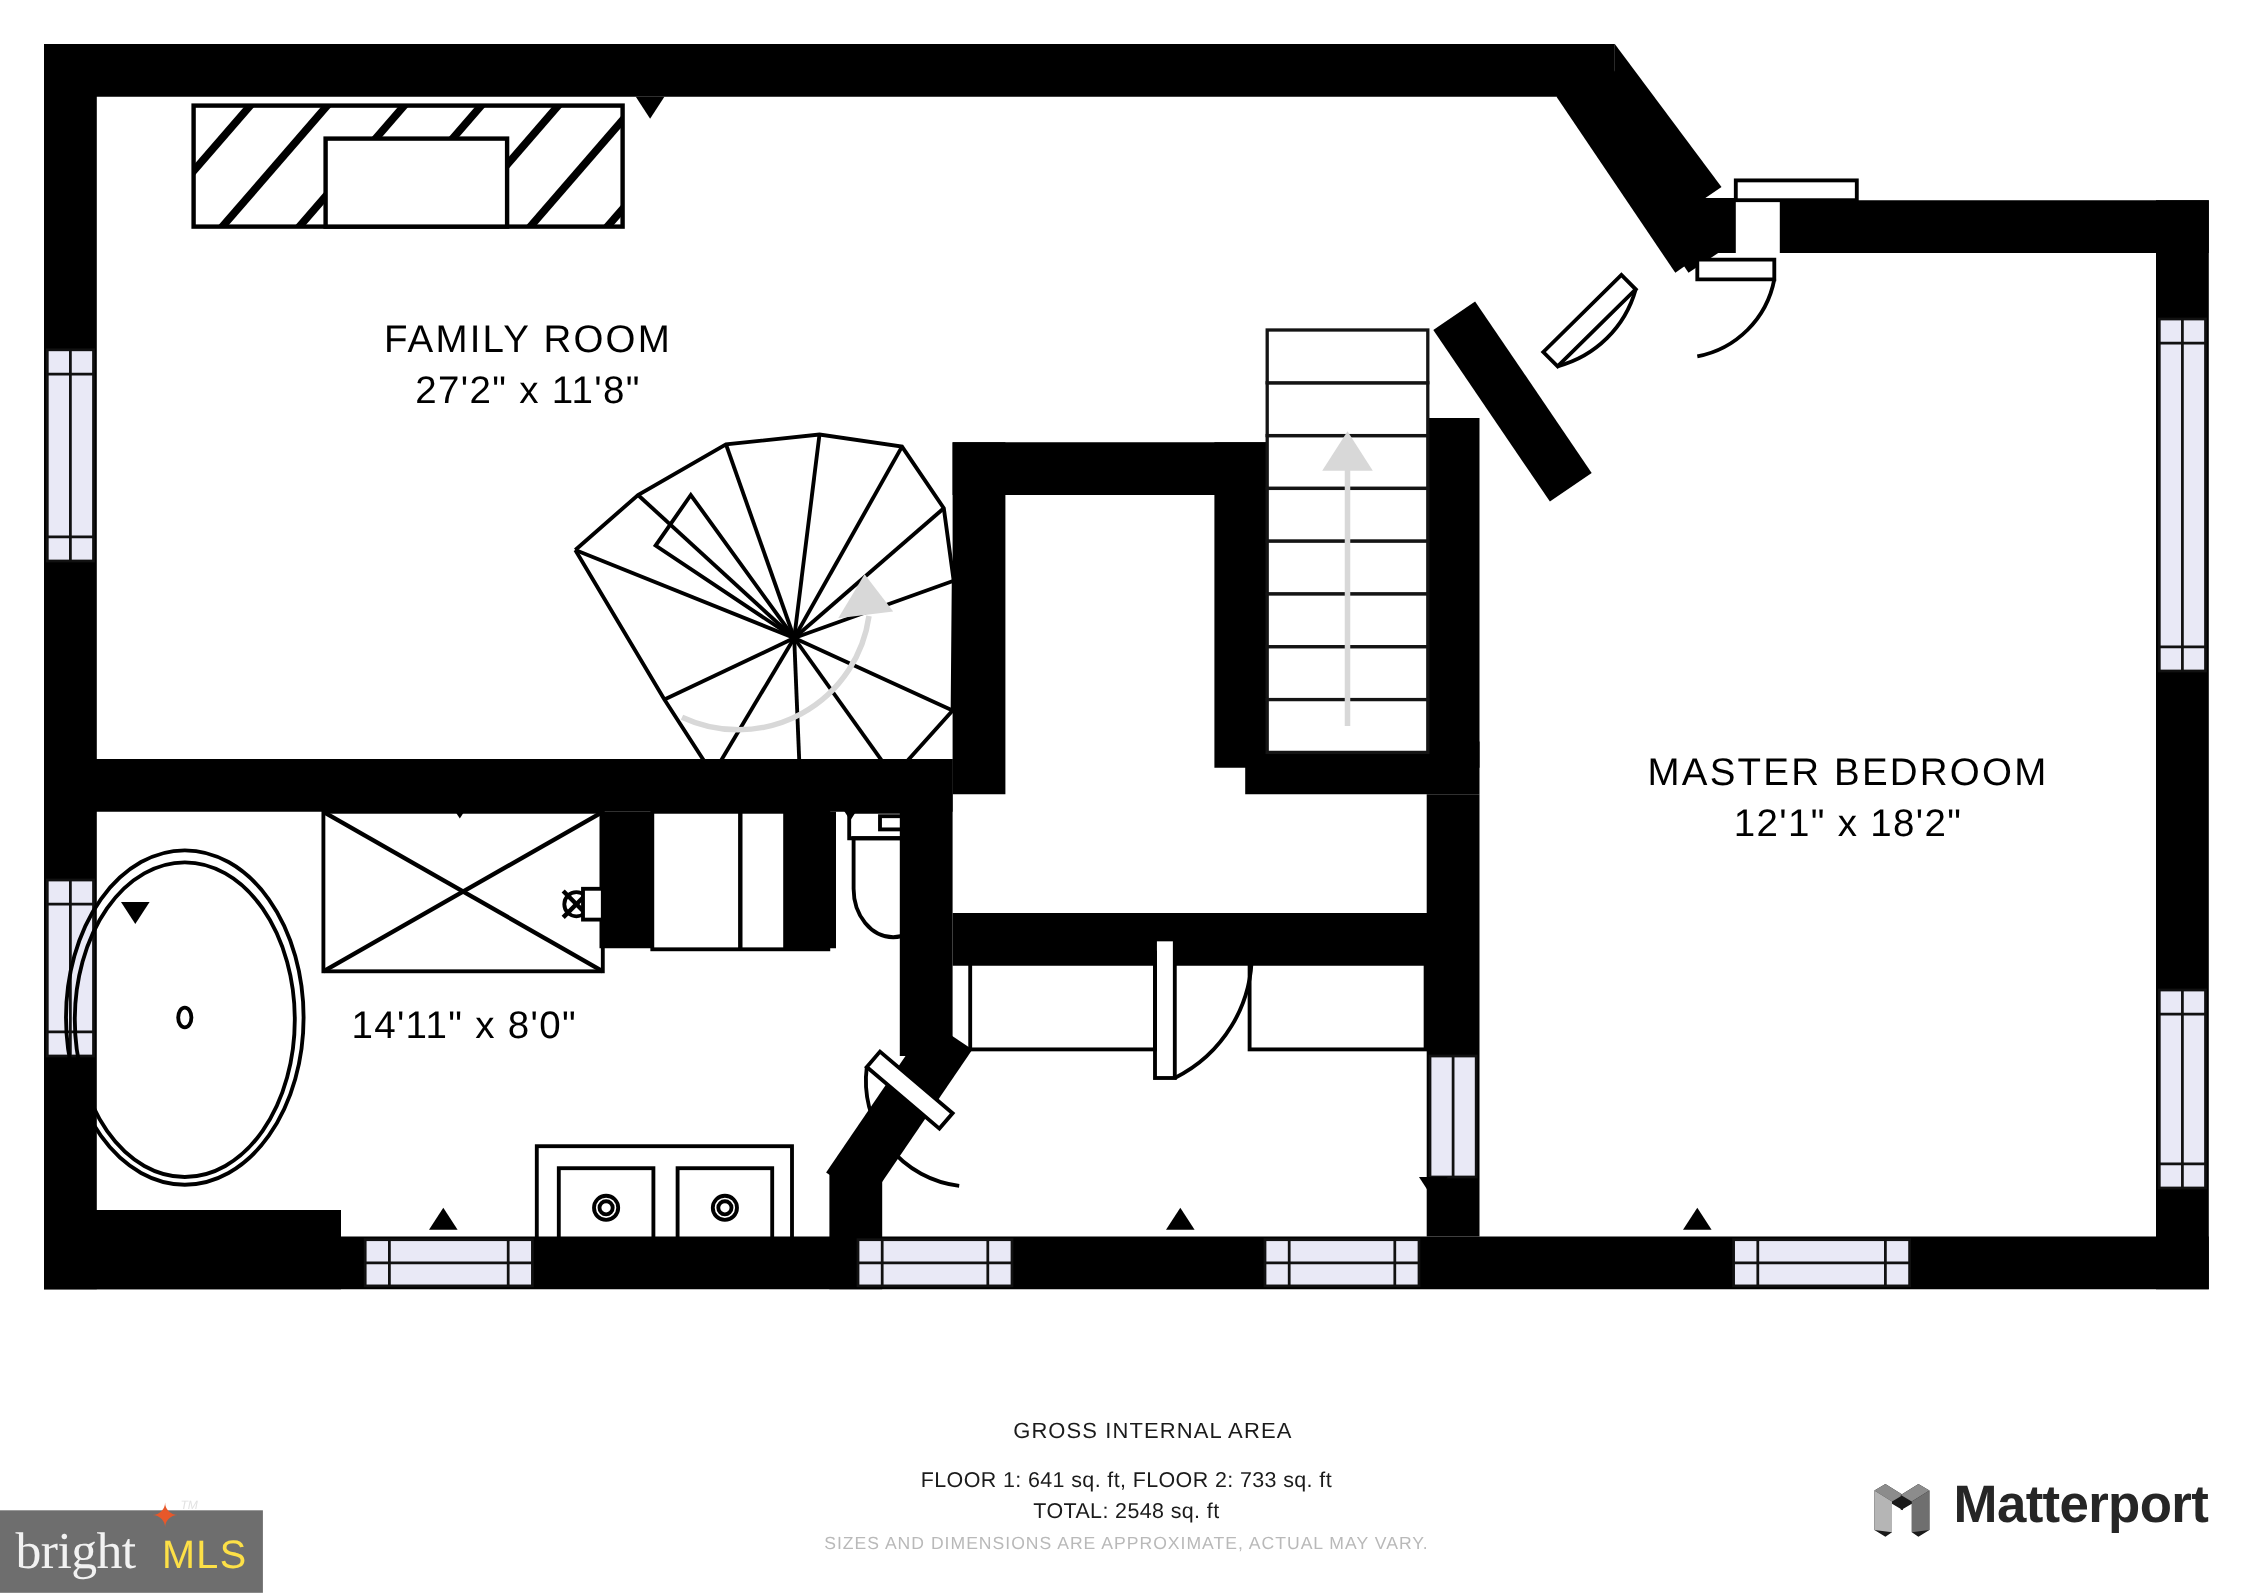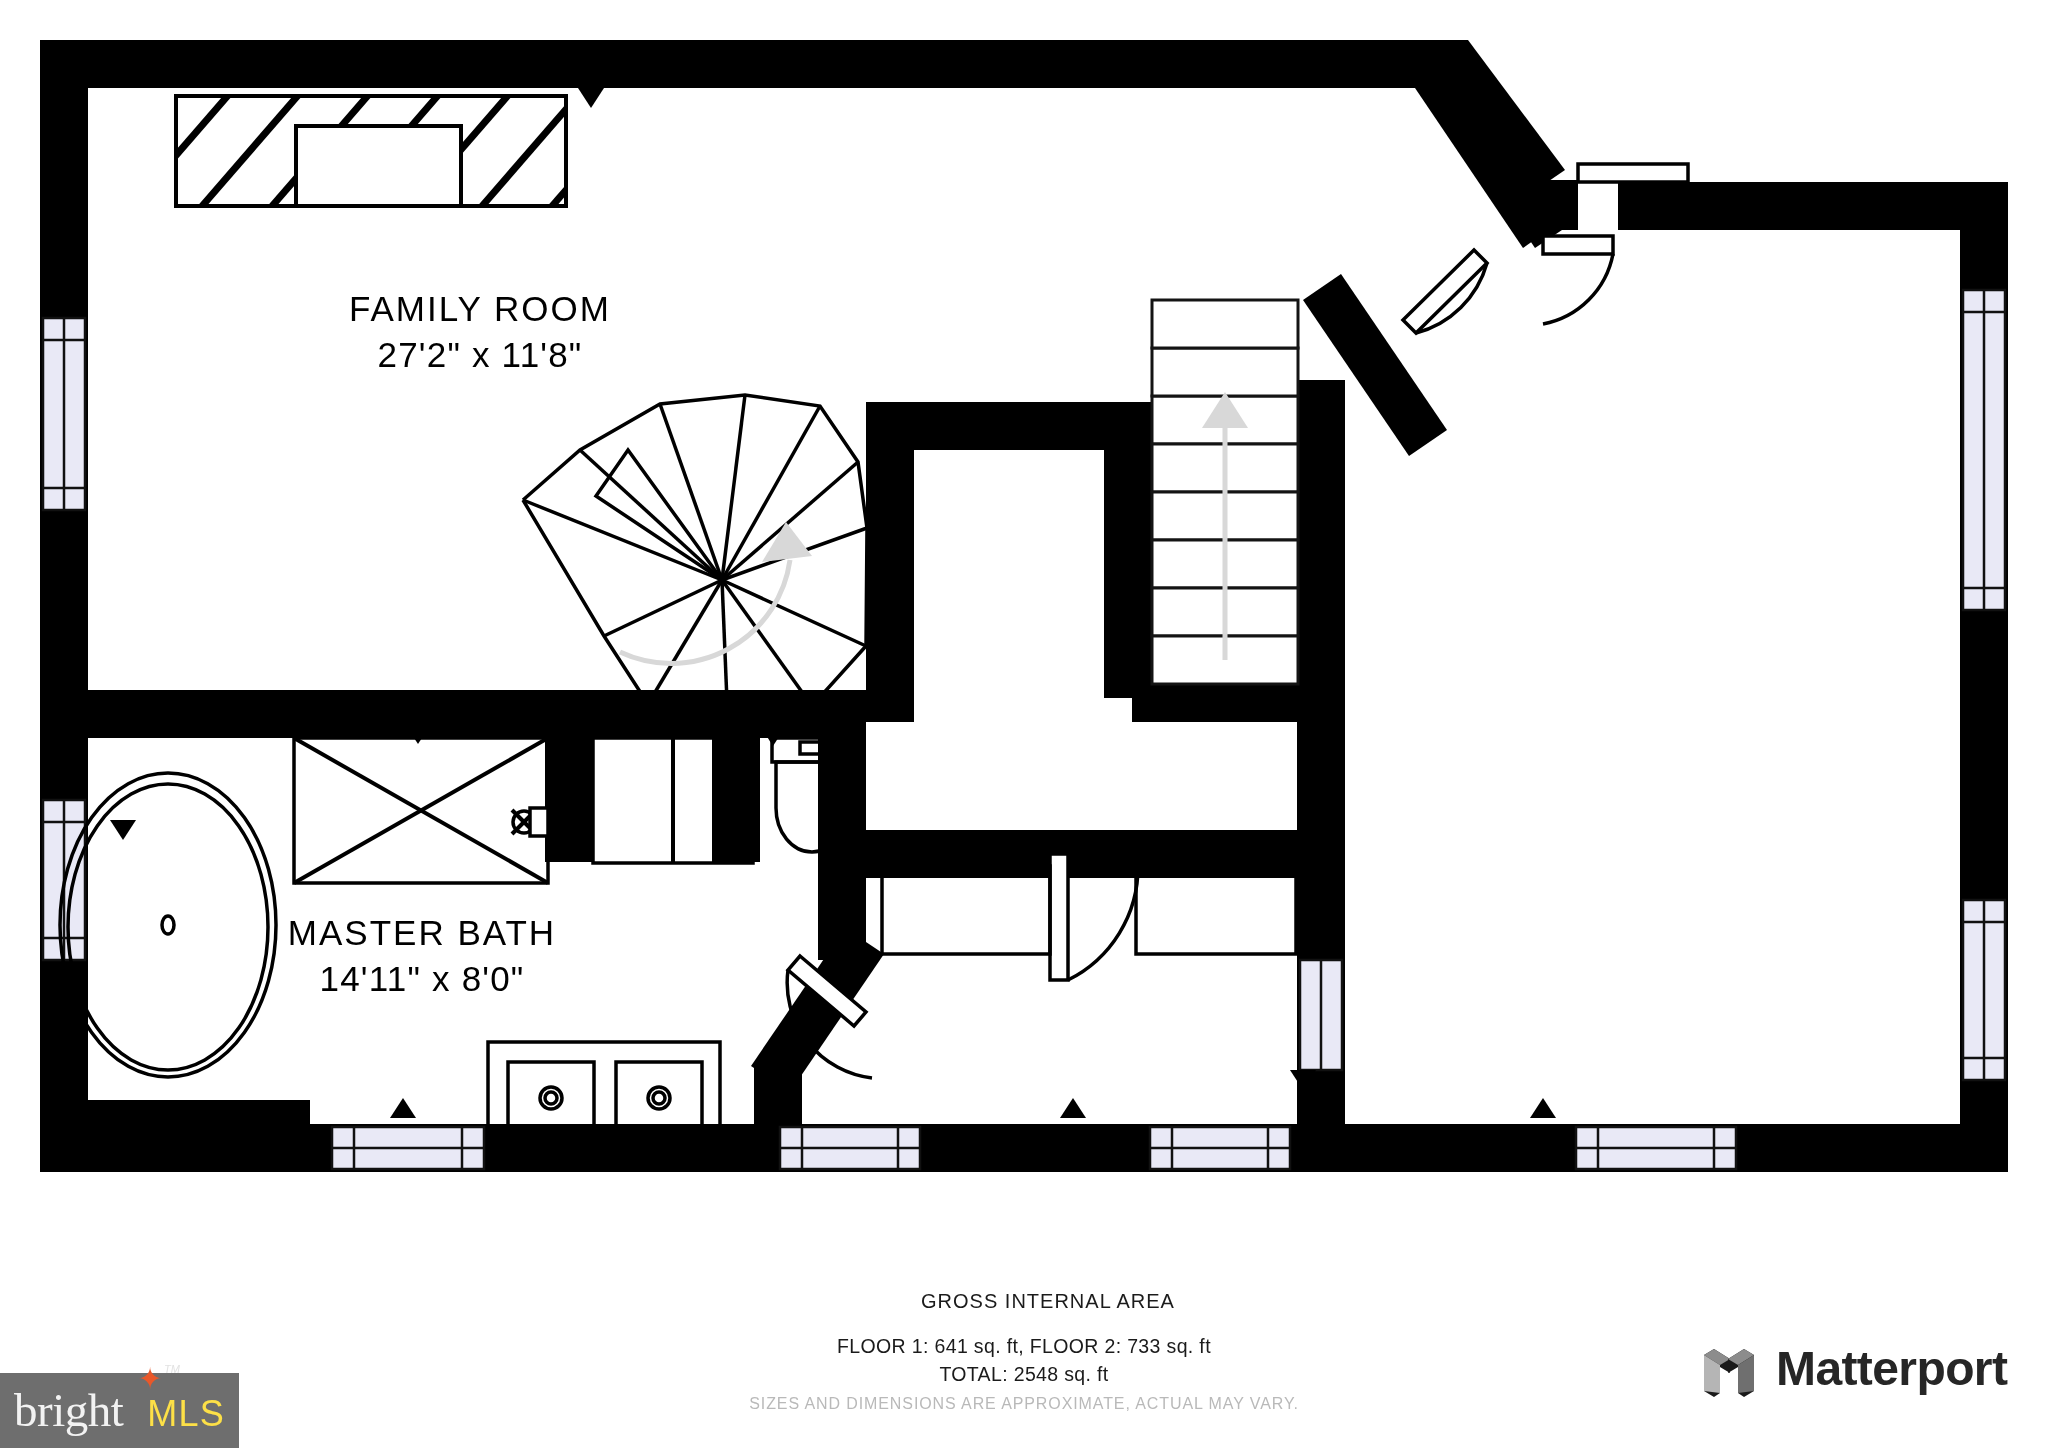--- a/index.html
+++ b/index.html
@@ -481,23 +481,26 @@
       <polygon class="marker" points="770,1058 796,1058 783,1038"></polygon>
       <polygon class="marker" points="1290,1070 1316,1070 1303,1090" transform="translate(0,0)"></polygon>
     </g>
   </svg>
 
   <div class="room-label" style="left:300px; top:286px; width:360px;">
     <span class="rl-name">FAMILY ROOM</span>
     <span class="rl-dim">27'2" x 11'8"</span>
   </div>
 
+  <div class="room-label" style="left:1460px; top:680px; width:440px;">
+    <span class="rl-name">MASTER BEDROOM</span>
+    <span class="rl-dim">12'1" x 18'2"</span>
+  </div>
 
   <div class="room-label" style="left:232px; top:910px; width:380px;">
-    <span class="rl-name">MASTER BATH</span>
     <span class="rl-dim">14'11" x 8'0"</span>
   </div>
 
 
   <div id="footer-area">
     <div class="gia-title">GROSS INTERNAL AREA</div>
     <div class="gia-line">FLOOR 1: 641 sq. ft, FLOOR 2: 733 sq. ft</div>
     <div class="gia-total">TOTAL: 2548 sq. ft</div>
     <div class="gia-disclaimer">SIZES AND DIMENSIONS ARE APPROXIMATE, ACTUAL MAY VARY.</div>
   </div>

